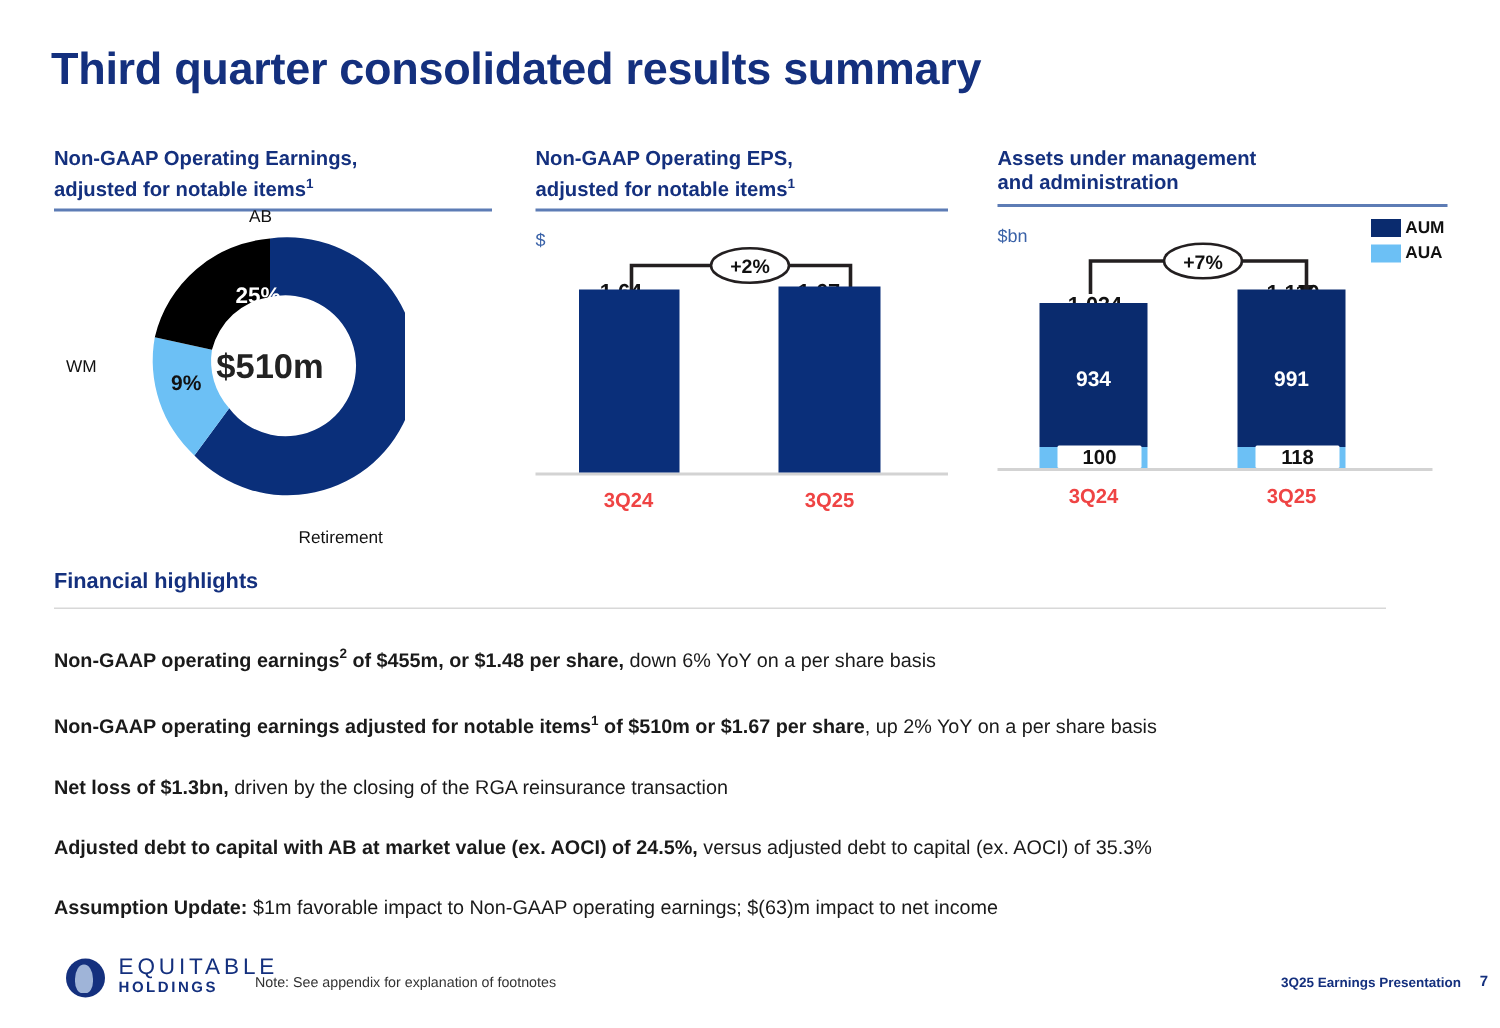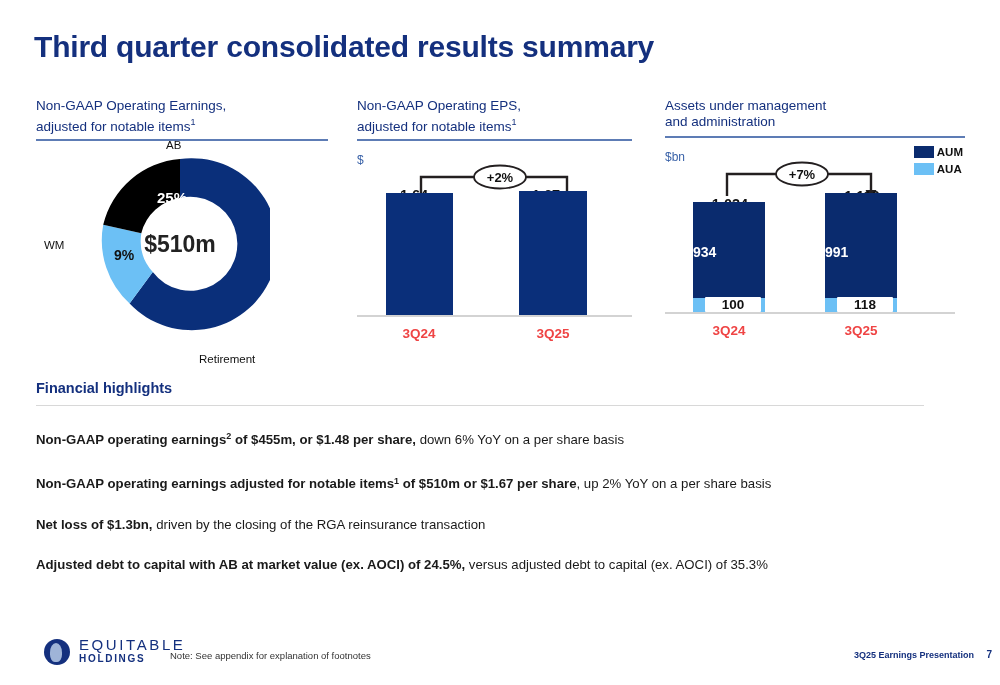--- a/index.html
+++ b/index.html
@@ -17,21 +17,21 @@
   }
 
   
   .panels{position:absolute;left:0;top:98px;width:1000px;height:250px;}
   .panel{position:absolute;top:0;}
   .panel-1{left:36px;width:292px;}
   .panel-2{left:357px;width:275px;}
   .panel-3{left:665px;width:300px;}
 
   .panel-head{
-    font-size:13.5px;font-weight:normal;color:#14307e;line-height:16px;
+    font-size:13.5px;font-weight:bold;color:#14307e;line-height:16px;
     min-height:34px;
   }
   .panel-head sup{font-size:9px;}
   .panel-rule{
     height:2px;background:#5d7cb5;margin-top:4px;width:100%;
   }
   .axis-unit{
     position:absolute;font-size:12px;color:#3a62a8;font-weight:normal;
   }
 
@@ -58,21 +58,21 @@
   .baseline{
     position:absolute;left:0;bottom:26px;height:2px;background:#d3d3d3;
   }
   .bar{position:absolute;bottom:28px;background:#0a2f7a;}
   .bar-seg-aum{position:absolute;left:0;right:0;top:0;background:#0a2b6e;}
   .bar-seg-aua{position:absolute;left:0;right:0;bottom:0;background:#6cc0f5;}
   .bar-top-label{
     position:absolute;text-align:center;font-size:14.5px;font-weight:bold;color:#111;
   }
   .bar-in-label{
-    position:absolute;font-size:14px;font-weight:bold;color:#fff;
+    position:absolute;text-align:center;font-size:14px;font-weight:bold;color:#fff;
   }
   .bar-aua-label{
     position:absolute;text-align:center;font-size:13.5px;font-weight:bold;color:#111;
     background:#fff;padding:0 4px;border-radius:1px;
   }
   .x-label{
     position:absolute;bottom:2px;text-align:center;font-size:13.5px;font-weight:bold;color:#ef4444;
   }
 
   
@@ -248,20 +248,23 @@
       </div>
       <div class="fh-item">
         <b>Non-GAAP operating earnings adjusted for notable items</b><b><sup>1</sup></b><b> of $510m or $1.67 per share</b><span>, up 2% YoY on a per share basis</span>
       </div>
       <div class="fh-item">
         <b>Net loss of $1.3bn,</b><span> driven by the closing of the RGA reinsurance transaction</span>
       </div>
       <div class="fh-item">
         <b>Adjusted debt to capital with AB at market value (ex. AOCI) of 24.5%,</b><span> versus adjusted debt to capital (ex. AOCI) of 35.3%</span>
       </div>
+      <div class="fh-item">
+        <b>Assumption Update:</b><span> $1m favorable impact to Non-GAAP operating earnings; $(63)m impact to net income</span>
+      </div>
     </div>
   </div>
 
   <div class="footer">
     <div class="logo">
       <span class="logo-mark"></span>
       <span class="logo-text">
         <span class="logo-main">EQUITABLE</span><br>
         <span class="logo-sub">HOLDINGS</span>
       </span>

